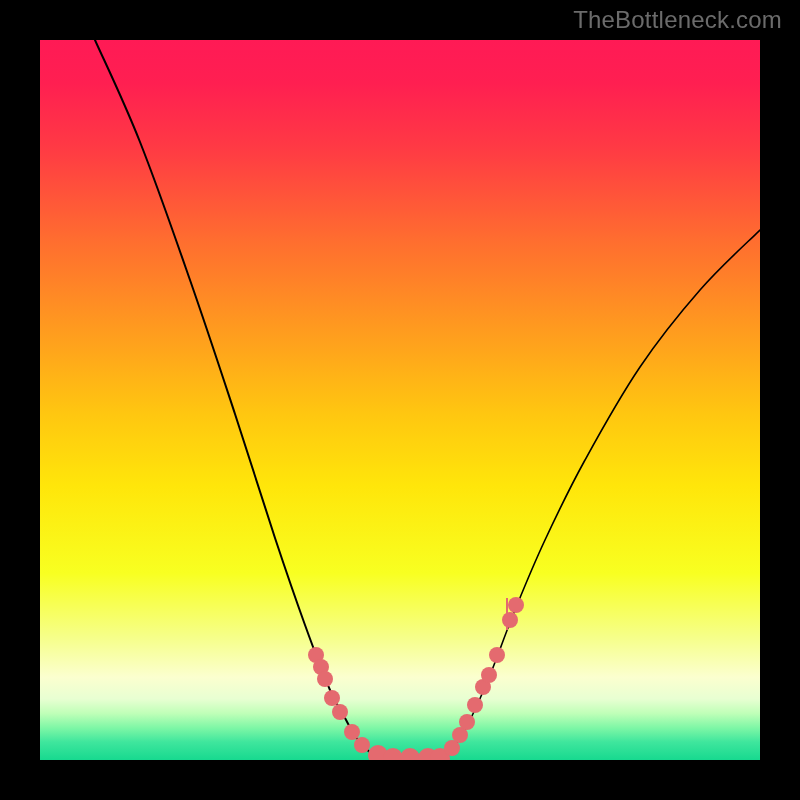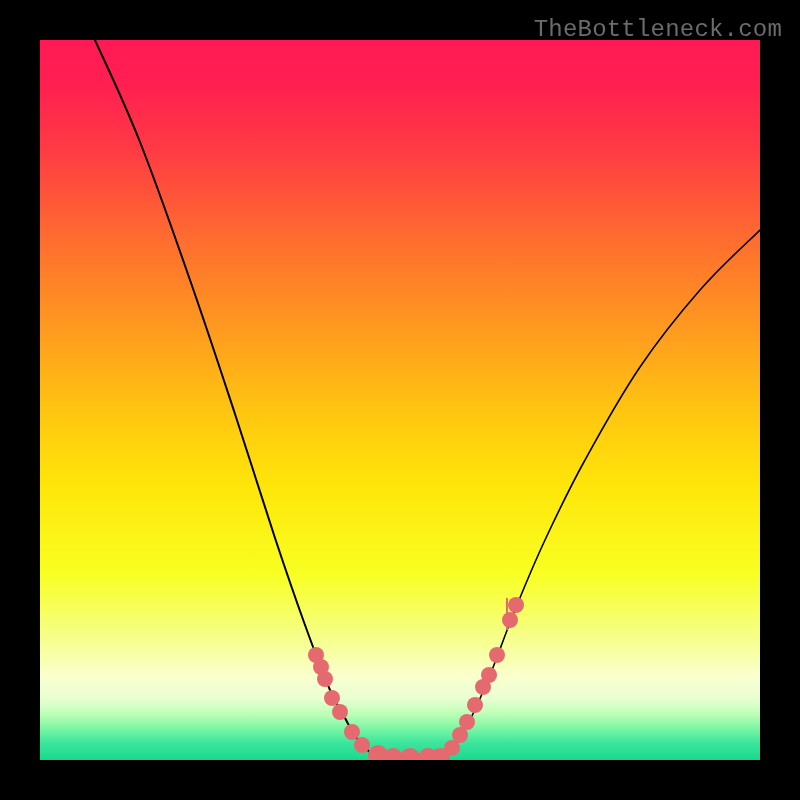--- a/index.html
+++ b/index.html
@@ -5,23 +5,23 @@
   * { margin: 0; padding: 0; box-sizing: border-box; }
   html, body { width: 800px; height: 800px; overflow: hidden; background: #000; }
   .frame {
     position: relative;
     width: 800px;
     height: 800px;
     background: #000;
   }
   .watermark {
     position: absolute;
-    top: 16px;
+    top: 6px;
     right: 18px;
-    font-family: Liberation Mono, monospace;
+    font-family: Liberation Sans, sans-serif;
     font-size: 24px;
     font-weight: 500;
     color: #6b6b6b;
     letter-spacing: 0.2px;
     z-index: 50;
   }
   .plot {
     position: absolute;
     left: 40px;
     top: 40px;

